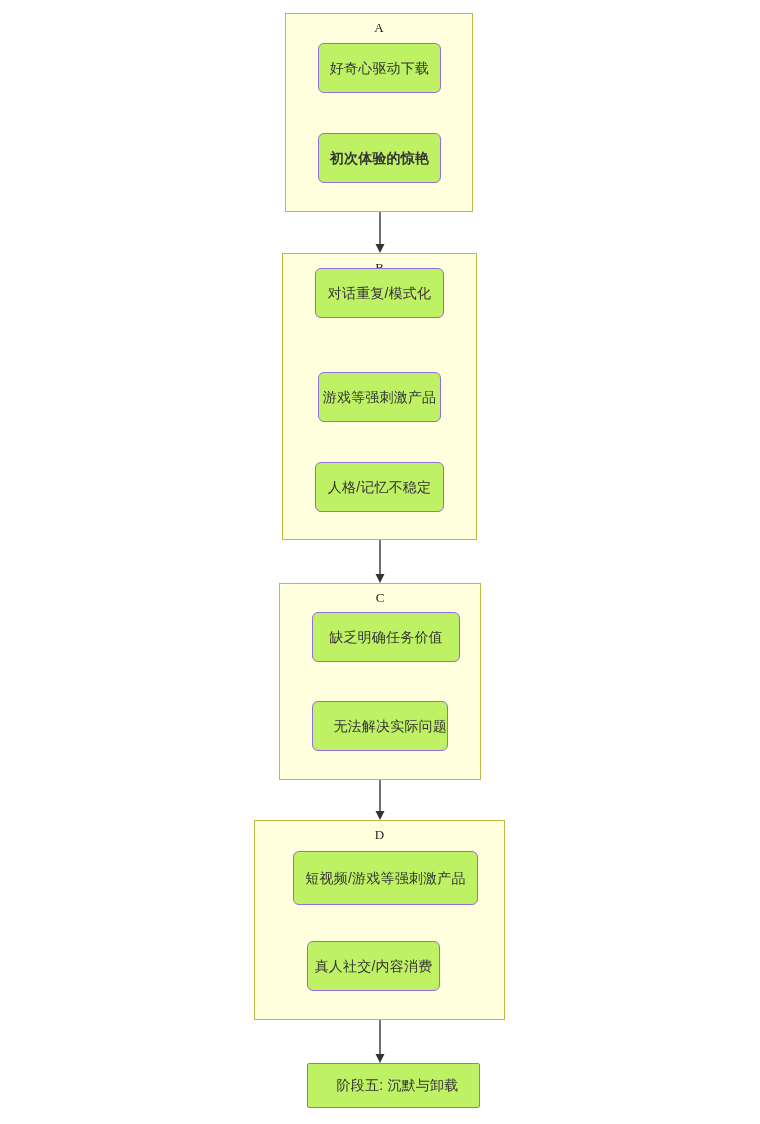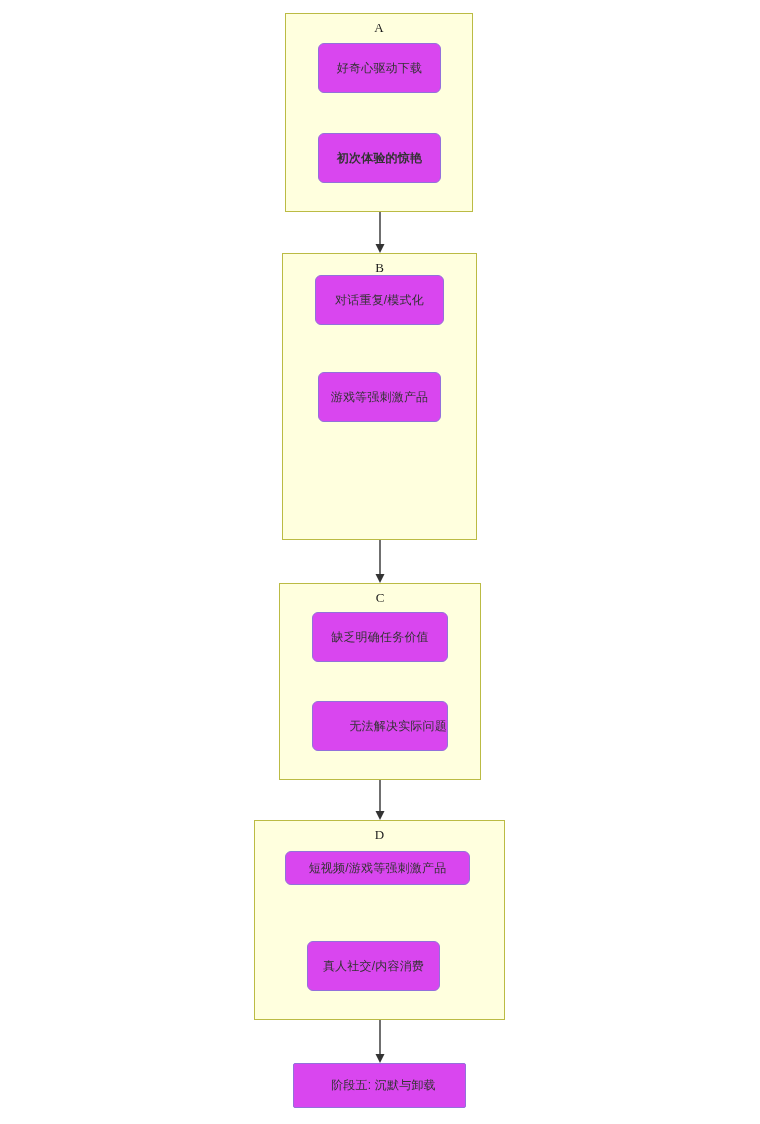--- a/index.html
+++ b/index.html
@@ -36,29 +36,29 @@
     font-family: "Liberation Serif", "DejaVu Serif", serif;
     font-size: 13px;
     line-height: 16px;
     color: #1a1a1a;
     white-space: nowrap;
   }
 
   
   .node {
     position: absolute;
-    background: #d946ef;
+    background: #bef264;
     border: 1px solid #9370db;
     border-radius: 6px;
     box-sizing: border-box;
     display: flex;
     align-items: center;
     justify-content: center;
     color: #333333;
-    font-size: 12px;
+    font-size: 14px;
     line-height: 1.2;
     white-space: nowrap;
     letter-spacing: 0.2px;
   }
   .node.terminal {
     border-radius: 2px;
   }
 
   
   .edge-svg {
@@ -89,48 +89,51 @@
   <div class="node" id="node-A1" style="left: 318px; top: 43px; width: 123px; height: 50px;">
     <span>好奇心驱动下载</span>
   </div>
   <div class="node" id="node-A2" style="left: 318px; top: 133px; width: 123px; height: 50px; font-weight: bold;">
     <span>初次体验的惊艳</span>
   </div>
 
   <div class="cluster" id="cluster-B" style="left: 282px; top: 253px; width: 195px; height: 287px;">
     <div class="cluster-label">B</div>
   </div>
-  <div class="node" id="node-B1" style="left: 315px; top: 275px; width: 129px; height: 50px;">
+  <div class="node" id="node-B1" style="left: 315px; top: 268px; width: 129px; height: 50px;">
     <span>对话重复/模式化</span>
   </div>
   <div class="node" id="node-B2" style="left: 318px; top: 372px; width: 123px; height: 50px;">
     <span>游戏等强刺激产品</span>
   </div>
+  <div class="node" id="node-B3" style="left: 315px; top: 462px; width: 129px; height: 50px;">
+    <span>人格/记忆不稳定</span>
+  </div>
 
   <div class="cluster" id="cluster-C" style="left: 279px; top: 583px; width: 202px; height: 197px;">
     <div class="cluster-label">C</div>
   </div>
-  <div class="node" id="node-C1" style="left: 312px; top: 612px; width: 136px; height: 50px;">
+  <div class="node" id="node-C1" style="left: 312px; top: 612px; width: 148px; height: 50px;">
     <span>缺乏明确任务价值</span>
   </div>
   <div class="node" id="node-C2" style="left: 312px; top: 701px; width: 136px; height: 50px; justify-content: flex-end;">
     <span>无法解决实际问题</span>
   </div>
 
   <div class="cluster" id="cluster-D" style="left: 254px; top: 820px; width: 251px; height: 200px;">
     <div class="cluster-label">D</div>
   </div>
-  <div class="node" id="node-D1" style="left: 285px; top: 851px; width: 185px; height: 34px;">
+  <div class="node" id="node-D1" style="left: 293px; top: 851px; width: 185px; height: 54px;">
     <span>短视频/游戏等强刺激产品</span>
   </div>
   <div class="node" id="node-D2" style="left: 307px; top: 941px; width: 133px; height: 50px;">
     <span>真人社交/内容消费</span>
   </div>
 
-  <div class="node terminal" id="node-E" style="left: 293px; top: 1063px; width: 173px; height: 45px; padding-left: 8px;">
+  <div class="node terminal" id="node-E" style="left: 307px; top: 1063px; width: 173px; height: 45px; padding-left: 8px;">
     <span>阶段五: 沉默与卸载</span>
   </div>
 
   <svg class="edge-svg" id="edge-layer">
       <line x1="380" y1="212" x2="380" y2="246" class="edge-path"></line>
       <polygon points="375.5,244 384.5,244 380,253" class="edge-head"></polygon>
       <line x1="380" y1="540" x2="380" y2="576" class="edge-path"></line>
       <polygon points="375.5,574 384.5,574 380,583" class="edge-head"></polygon>
       <line x1="380" y1="780" x2="380" y2="813" class="edge-path"></line>
       <polygon points="375.5,811 384.5,811 380,820" class="edge-head"></polygon>

